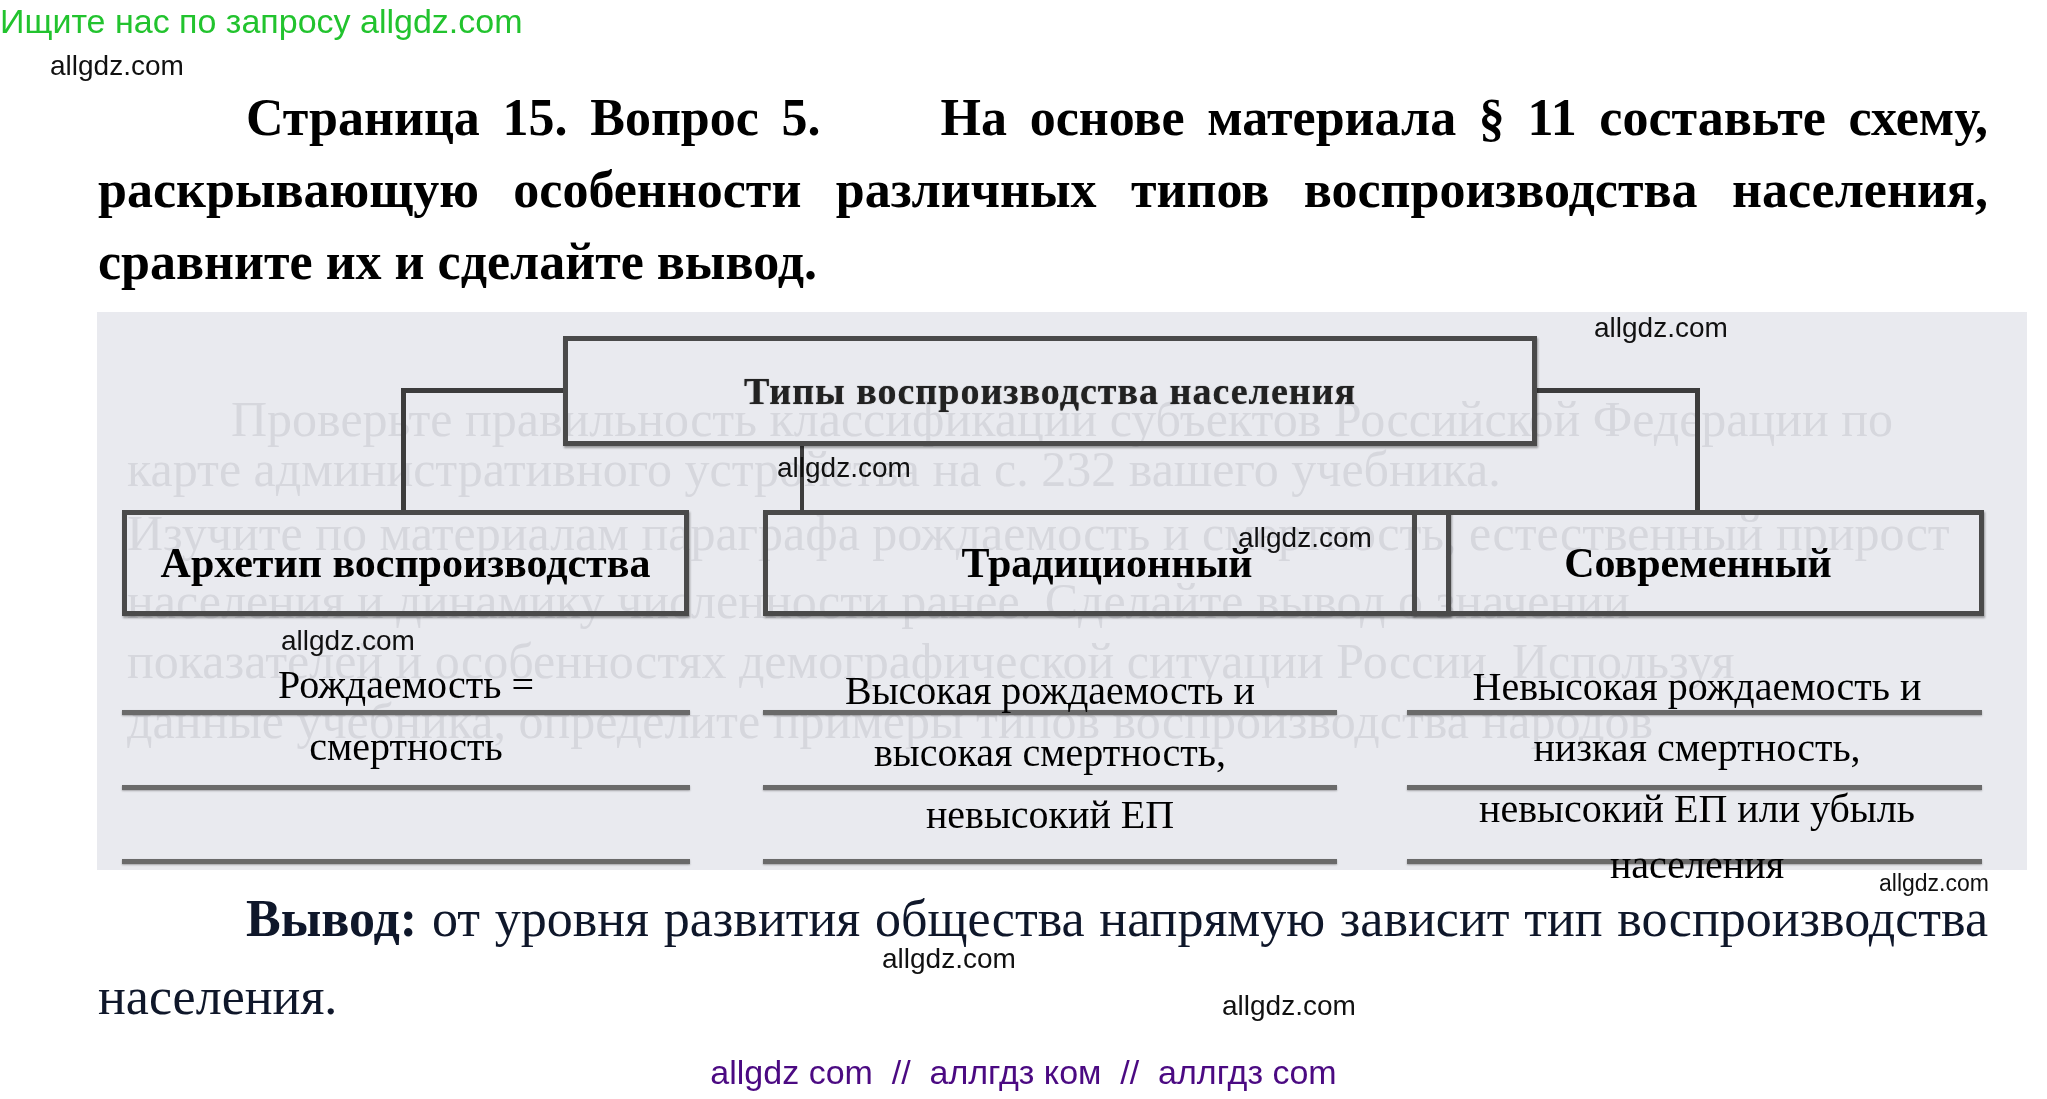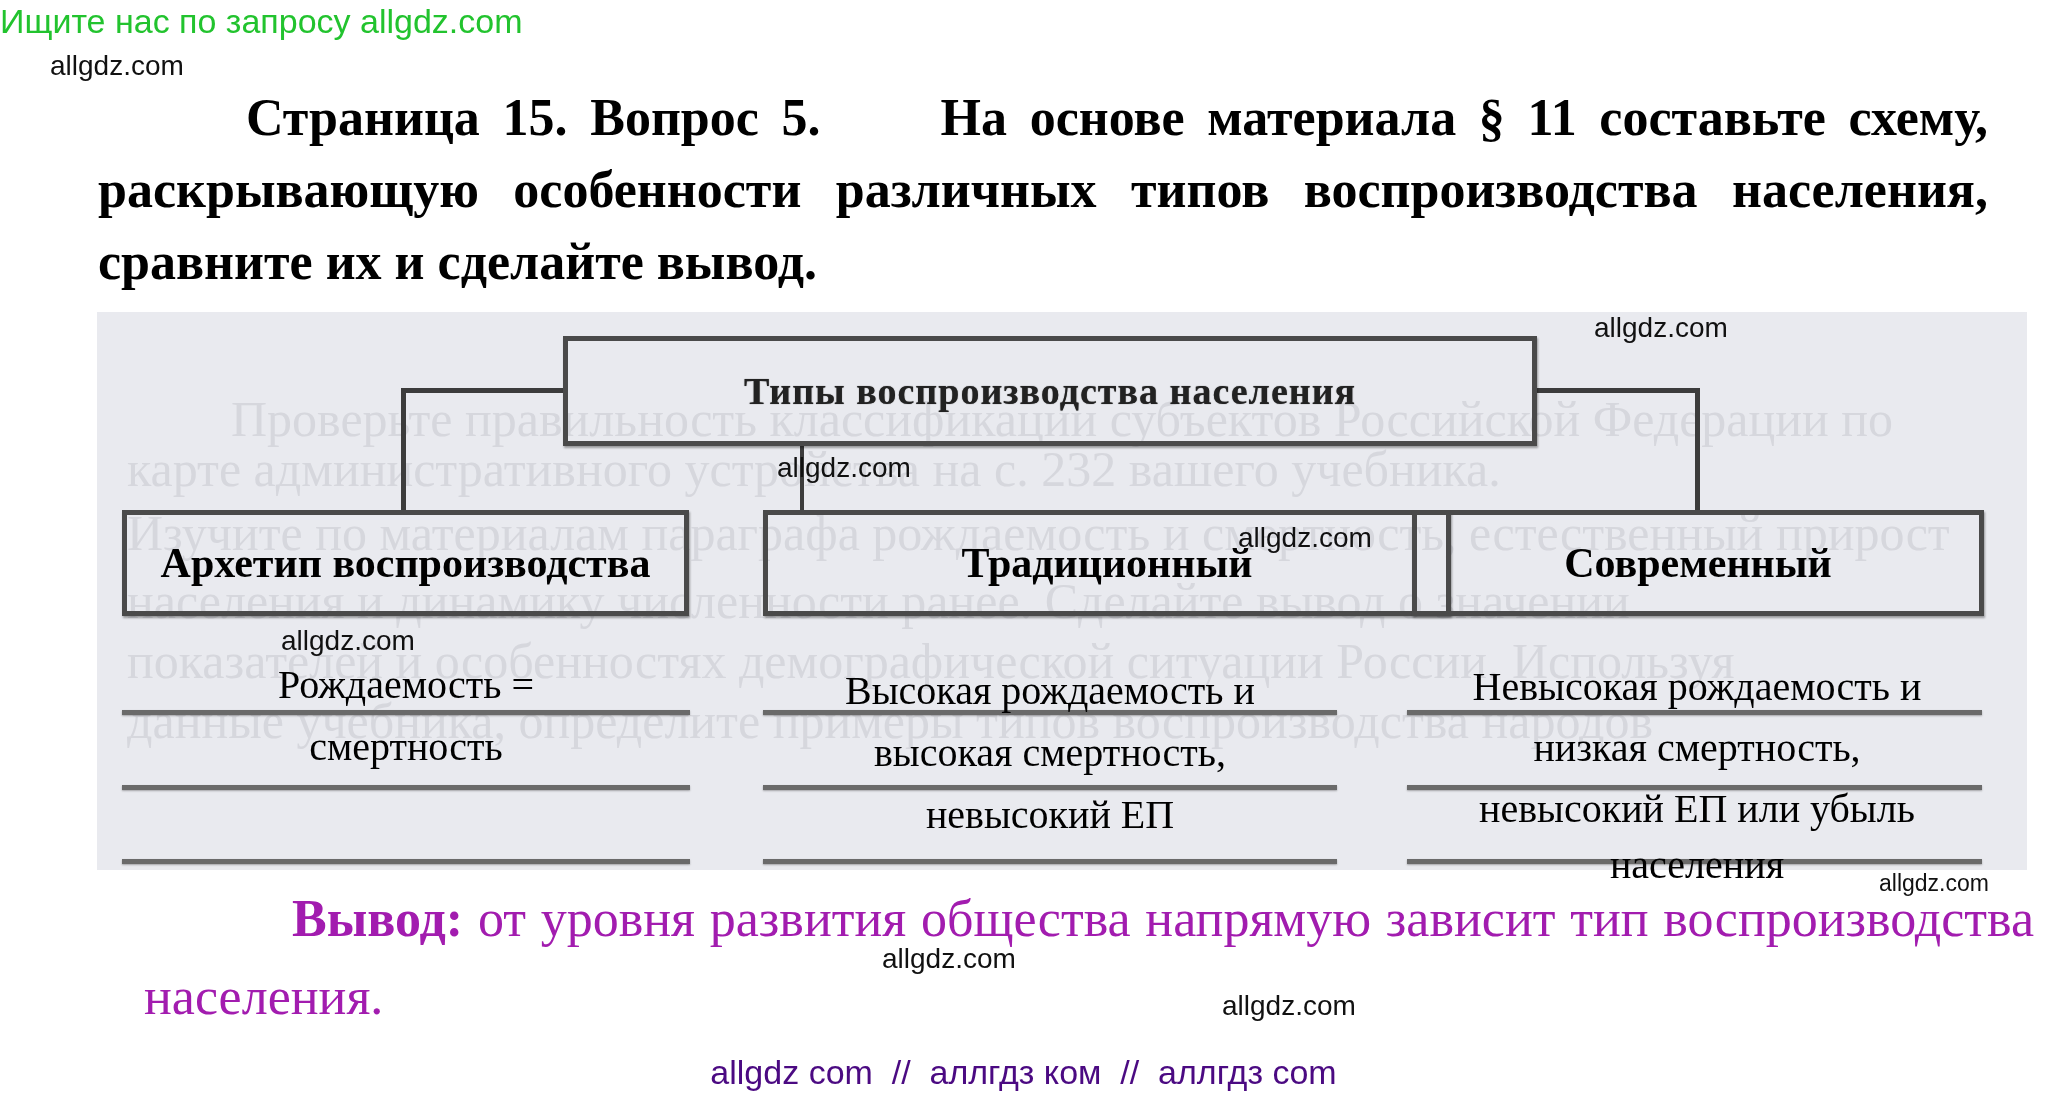--- a/index.html
+++ b/index.html
@@ -12,21 +12,21 @@
   .heading .indent { display:inline-block; width:148px; }
   .heading .gap { display:inline-block; width:120px; }
   .panel { left:97px; top:312px; width:1930px; height:558px; background:#e9eaef; }
   .ghost { position:absolute; font-family:"Liberation Serif", serif; font-size:50px; color:#d6d7dd; white-space:nowrap; }
   .box { position:absolute; border:5px solid #4a4a4a; box-sizing:border-box; display:flex; align-items:center; justify-content:center; box-shadow:1px 2px 2px rgba(0,0,0,0.35); }
   .box-title { font-family:"Liberation Serif", serif; font-weight:bold; font-size:38px; color:#222; letter-spacing:1px; text-shadow:0 0 1px #555; }
   .box-label { font-family:"Liberation Serif", serif; font-weight:bold; font-size:42px; color:#000; white-space:nowrap; }
   .line { position:absolute; background:#3c3c3c; }
   .rule { position:absolute; height:5px; background:#6a6a6a; box-shadow:0 1px 2px rgba(0,0,0,0.3); }
   .desc { position:absolute; font-family:"Liberation Serif", serif; font-size:40px; line-height:62px; color:#000; text-align:center; }
-  .conclusion { left:98px; top:880px; width:1890px; font-family:"Liberation Serif", serif; font-size:52px; line-height:78px; color:#a21caf; text-align:justify;margin-left:46px; }
+  .conclusion { left:98px; top:880px; width:1890px; font-family:"Liberation Serif", serif; font-size:52px; line-height:78px; color:#0f172a; text-align:justify; }
   .conclusion .indent { display:inline-block; width:148px; }
   .conclusion b { font-weight:bold; }
 </style>
 </head>
 <body>
 
 <div class="abs top-banner">
   <span style="color:#22c32e">Ищите нас по запросу allgdz.com</span>
 </div>
 

